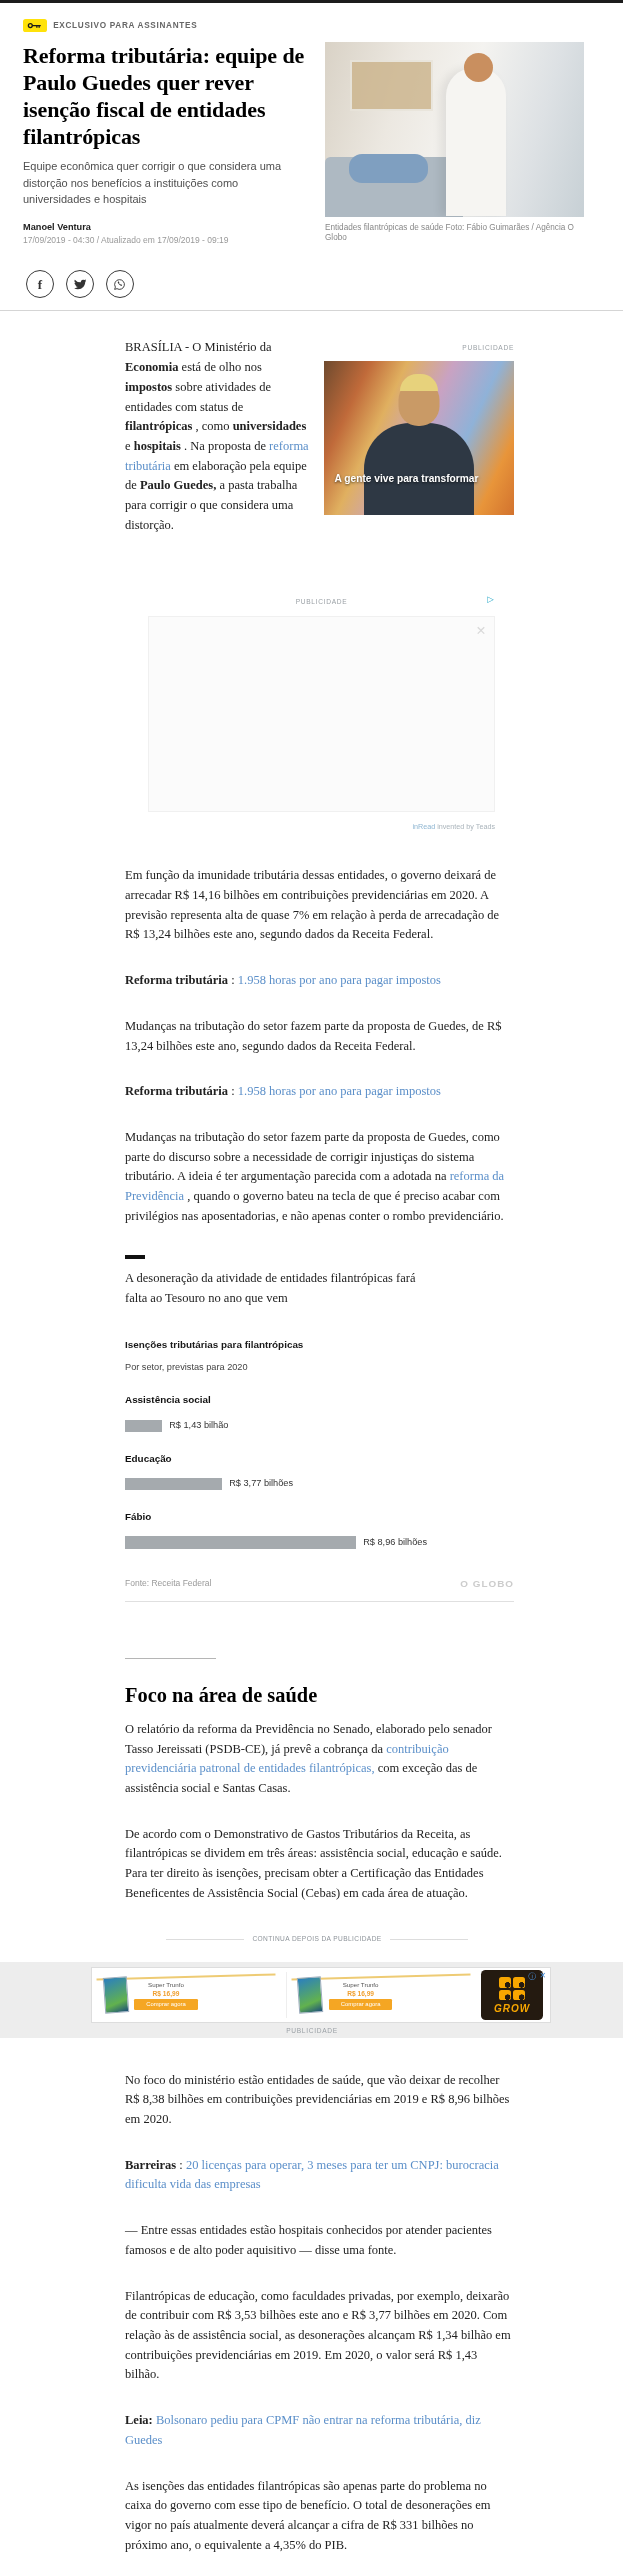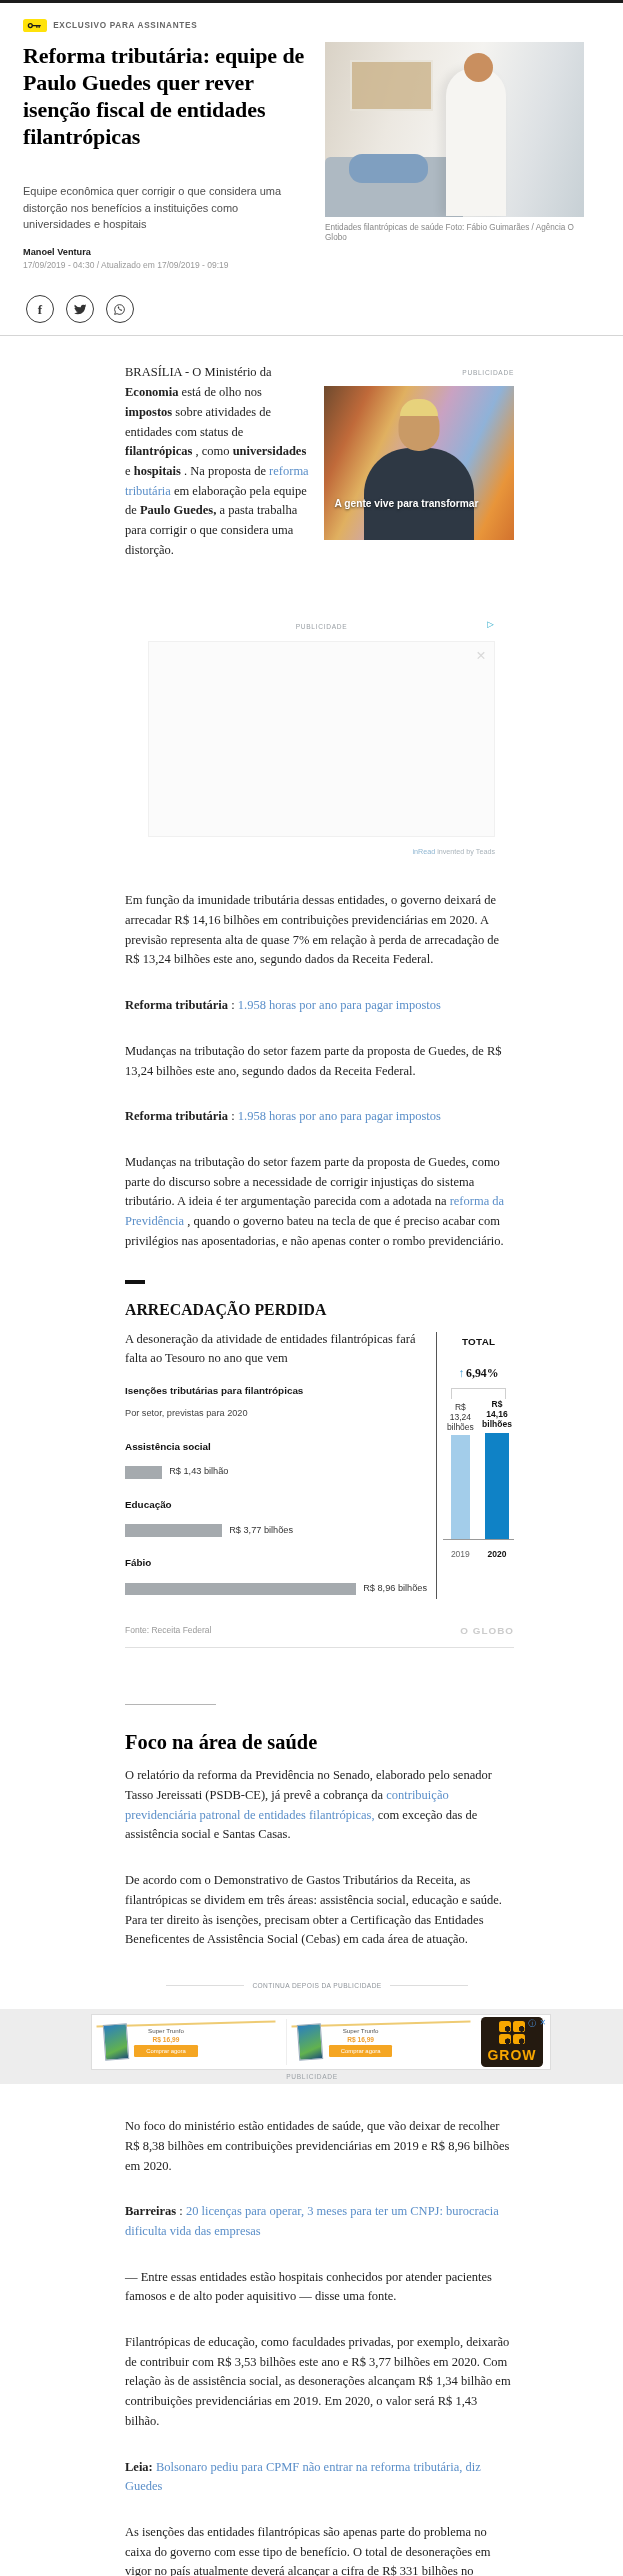--- a/index.html
+++ b/index.html
@@ -11,21 +11,21 @@
 
   
   .badge-row{margin:15.8px 0 0 23px;display:flex;align-items:center;gap:6.6px;}
   .key-pill{background:#ffe20a;border-radius:2.6px;width:23.6px;height:12.5px;display:flex;align-items:center;justify-content:center;}
   .badge-label{font-family:"Liberation Sans",sans-serif;font-size:8.2px;color:#666;letter-spacing:0.7px;font-weight:bold;}
 
   
   .header{display:flex;margin:10.5px 23px 0 23px;gap:15px;}
   .header-left{width:287px;}
   h1.title{font-size:22px;line-height:27px;margin:0;color:#000;font-weight:700;letter-spacing:-0.1px;}
-  .subtitle{margin-top:33px;font-family:"Liberation Sans",sans-serif;font-size:11px;line-height:16.4px;color:#4f4f4f;width:282px;}
+  .subtitle{margin-top:8px;font-family:"Liberation Sans",sans-serif;font-size:11px;line-height:16.4px;color:#4f4f4f;width:282px;}
   .author{margin-top:14.4px;font-family:"Liberation Sans",sans-serif;font-size:9.2px;font-weight:bold;color:#222;}
   .date{margin-top:3.3px;font-family:"Liberation Sans",sans-serif;font-size:8.5px;color:#999;}
 
   .figure{width:261px;}
   .photo{width:259px;height:175px;position:relative;overflow:hidden;
      background:linear-gradient(105deg,#d9d2c6 0%,#ece8e1 28%,#f4f3f0 52%,#dde1e4 78%,#c7d0d5 100%);}
   .ph-board{position:absolute;left:25px;top:18.4px;width:79px;height:47px;background:#cbb38a;border:2.6px solid #e8e4da;opacity:.8;}
   .ph-nurse{position:absolute;right:78px;top:26px;width:60px;height:148px;background:#f6f5f2;border-radius:27.6px 27.6px 0 0;box-shadow:-5.3px 0 9.2px rgba(0,0,0,.08);}
   .ph-nurse-head{position:absolute;right:91px;top:10.5px;width:29px;height:29px;border-radius:50%;background:#c98f5f;}
   .ph-bed{position:absolute;left:0;bottom:0;width:138px;height:60px;background:#aeb9c2;border-radius:5.3px 11.8px 0 0;}
@@ -65,21 +65,21 @@
   .teads-credit{text-align:right;font-family:"Liberation Sans",sans-serif;font-size:7.2px;color:#aab4bb;margin-top:4.6px;}
   .t-brand{color:#8fb6d2;}
 
   
   .info{margin-top:29px;}
   .info-bar{width:19.7px;height:3.3px;background:#111;}
   .info-title{font-size:15.8px;font-weight:bold;margin-top:15.8px;color:#111;}
   .info-flex{display:flex;margin-top:10.5px;}
   .info-left{width:313px;}
   .info-sub{font-size:12.5px;line-height:19.7px;width:309px;margin:0;}
-  .cl-head{font-family:"Liberation Sans",sans-serif;font-size:9.9px;font-weight:bold;color:#1a1a1a;margin-top:12px;}
+  .cl-head{font-family:"Liberation Sans",sans-serif;font-size:9.9px;font-weight:bold;color:#1a1a1a;margin-top:26px;}
   .cl-subhead{font-family:"Liberation Sans",sans-serif;font-size:9.2px;color:#444;margin-top:3.3px;}
   .cat{font-family:"Liberation Sans",sans-serif;font-size:9.9px;font-weight:bold;color:#111;margin-top:13px;}
   .bar-line{display:flex;align-items:center;gap:7.2px;margin-top:5.9px;}
   .hbar{height:12.5px;background:#a5aaae;}
   .bar-val{font-family:"Liberation Sans",sans-serif;font-size:9.2px;color:#333;white-space:nowrap;}
 
   .chart-right{border-left:0.7px solid #555;padding-left:5.9px;width:71px;margin-top:2.6px;}
   .cr-head{font-family:"Liberation Sans",sans-serif;font-size:9.9px;font-weight:bold;text-align:center;letter-spacing:0.3px;color:#111;}
   .delta{margin-top:11.8px;text-align:center;font-size:11.8px;font-weight:bold;color:#111;}
   .up-arrow{color:#3f9ad2;font-weight:normal;margin-right:1.3px;}
@@ -114,21 +114,21 @@
   .ad-card::before{content:"";position:absolute;left:5.3px;top:2.6px;right:9.2px;bottom:3.9px;border-top:2px solid #eecb74;transform:rotate(-1.6deg);}
   .card-thumb{width:22px;height:34px;background:linear-gradient(160deg,#2a7fc0,#62b24e 70%,#1c4e7a);border:0.7px solid #9ab;flex:0 0 auto;transform:rotate(-4deg);}
   .card-col{display:flex;flex-direction:column;align-items:center;gap:2px;}
   .card-title{font-family:"Liberation Sans",sans-serif;font-size:6.2px;color:#555;}
   .card-price{font-family:"Liberation Sans",sans-serif;font-size:6.6px;color:#f0a030;font-weight:bold;}
   .card-btn{font-family:"Liberation Sans",sans-serif;font-size:5.9px;color:#fff;background:#f5a623;border:none;border-radius:1.3px;padding:2.6px 11.8px;cursor:pointer;}
   .vsep{width:0.7px;height:46px;background:#eee;}
   .grow{margin-left:auto;margin-right:6.6px;width:63px;height:50px;background:#241a10;border-radius:4.6px;display:flex;flex-direction:column;align-items:center;justify-content:center;gap:2.6px;}
   .grow-grid{display:grid;grid-template-columns:11.8px 11.8px;grid-gap:2px;}
   .grow-cell{width:11.8px;height:10.5px;border-radius:2.6px;background:radial-gradient(circle at 72% 72%,#241a10 0 2.6px,#f7a600 3px);}
-  .grow-name{font-family:"Liberation Sans",sans-serif;font-size:14px;font-weight:bold;color:#f7a600;letter-spacing:1px;}
+  .grow-name{font-family:"Liberation Sans",sans-serif;font-size:10px;font-weight:bold;color:#f7a600;letter-spacing:1px;font-style:italic;}
   .corner{position:absolute;top:2.6px;right:3.9px;font-family:"Liberation Sans",sans-serif;font-size:7.9px;color:#4a90d9;display:flex;gap:3.3px;}
   .corner span{cursor:pointer;}
   .band-label{text-align:center;font-family:"Liberation Sans",sans-serif;font-size:6.6px;color:#9aa0a5;letter-spacing:0.7px;margin-top:3.3px;}
 
   .body-col.second{margin-top:33px;}
   .icon-svg{display:block;}
 </style>
 </head>
 <body>
 
@@ -219,21 +219,20 @@
     <p class="para"><span class="bld">Reforma tributária</span><span> : </span><a href="#" class="lnk">1.958 horas por ano para pagar impostos</a></p>
 
     <p class="para">Mudanças na tributação do setor fazem parte da proposta de Guedes, de R$ 13,24 bilhões este ano, segundo dados da Receita Federal.</p>
 
     <p class="para"><span class="bld">Reforma tributária</span><span> : </span><a href="#" class="lnk">1.958 horas por ano para pagar impostos</a></p>
 
     <p class="para"><span>Mudanças na tributação do setor fazem parte da proposta de Guedes, como parte do discurso sobre a necessidade de corrigir injustiças do sistema tributário. A ideia é ter argumentação parecida com a adotada na </span><a href="#" class="lnk">reforma da Previdência</a><span> , quando o governo bateu na tecla de que é preciso acabar com privilégios nas aposentadorias, e não apenas conter o rombo previdenciário.</span></p>
 
     <div class="info">
       <div class="info-bar"></div>
-      <div class="info-title">ARRECADAÇÃO PERDIDA</div>
       <div class="info-flex">
         <div class="info-left">
           <p class="info-sub">A desoneração da atividade de entidades filantrópicas fará falta ao Tesouro no ano que vem</p>
           <div class="cl-head">Isenções tributárias para filantrópicas</div>
           <div class="cl-subhead">Por setor, previstas para 2020</div>
 
           <div class="cat">Assistência social</div>
           <div class="bar-line">
             <div class="hbar" style="width: 37px; background: rgb(165, 170, 174);"></div>
             <span class="bar-val">R$ 1,43 bilhão</span>
@@ -245,39 +244,20 @@
             <span class="bar-val">R$ 3,77 bilhões</span>
           </div>
 
           <div class="cat">Fábio</div>
           <div class="bar-line">
             <div class="hbar" style="width: 231px; background: rgb(165, 170, 174);"></div>
             <span class="bar-val">R$ 8,96 bilhões</span>
           </div>
         </div>
 
-        <div class="chart-right">
-          <div class="cr-head">TOTAL</div>
-          <div class="delta"><span class="up-arrow">↑</span><span>6,94%</span></div>
-          <div class="bracket"></div>
-          <div class="cr-cols">
-            <div class="cr-col">
-              <div class="cr-val">R$ 13,24 bilhões</div>
-              <div class="vbar" style="height: 104px; background: rgb(163, 205, 234);"></div>
-            </div>
-            <div class="cr-col">
-              <div class="cr-val b">R$ 14,16 bilhões</div>
-              <div class="vbar" style="height: 112px; background: rgb(15, 130, 198);"></div>
-            </div>
-          </div>
-          <div class="cr-axis">
-            <div class="cr-year">2019</div>
-            <div class="cr-year b">2020</div>
-          </div>
-        </div>
       </div>
 
       <div class="chart-src-row">
         <span class="src">Fonte: Receita Federal</span>
         <span class="oglobo">O GLOBO</span>
       </div>
       <hr class="info-divider">
     </div>
 
     <div class="sec-line"></div>

